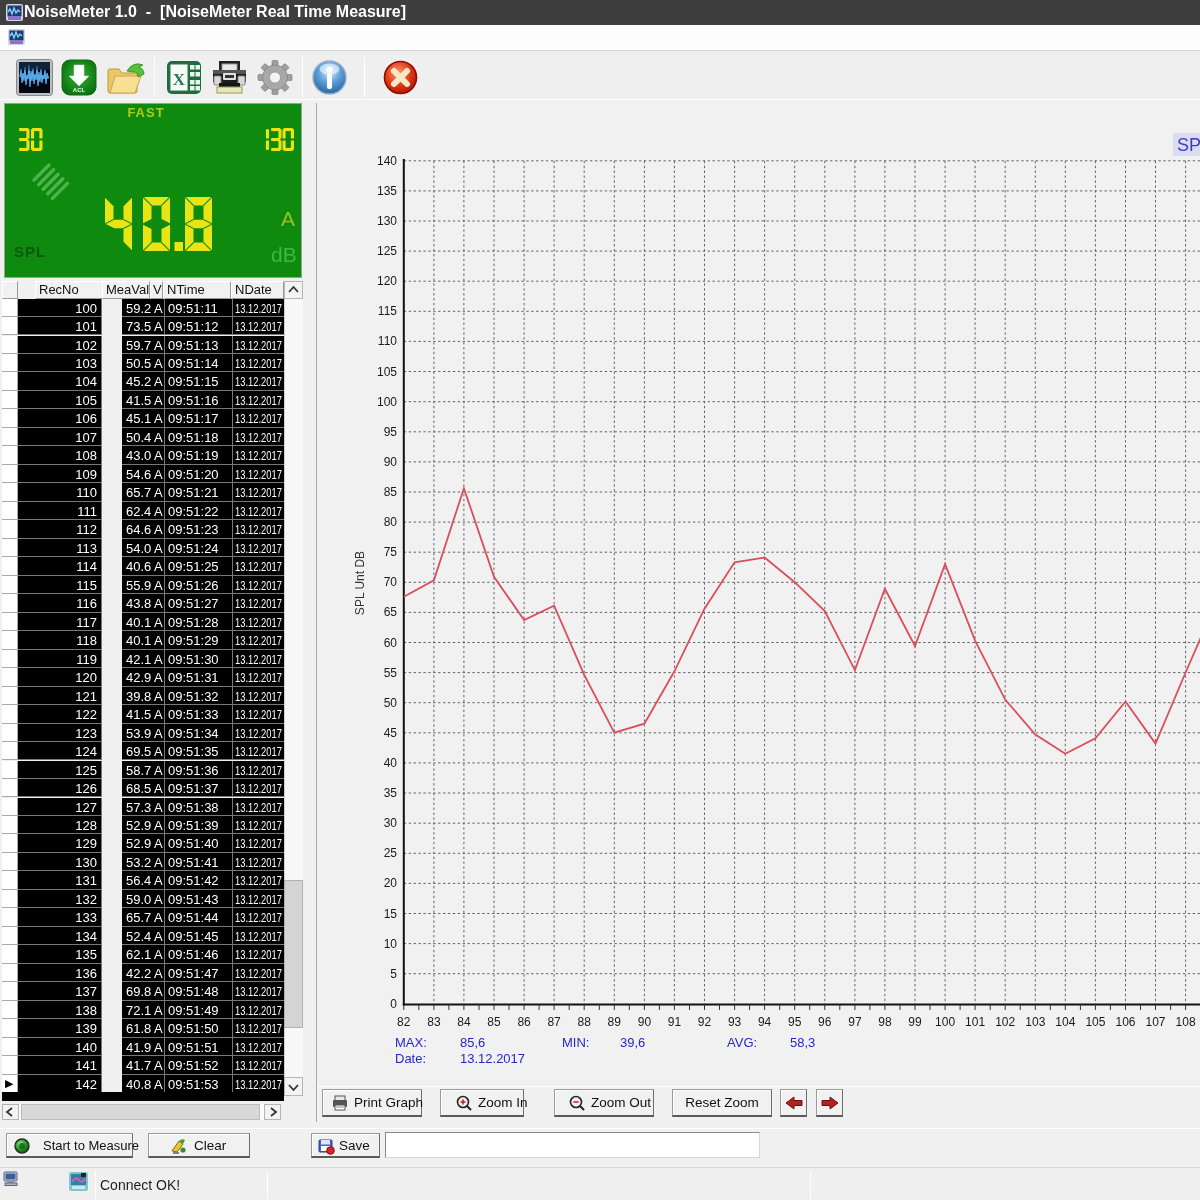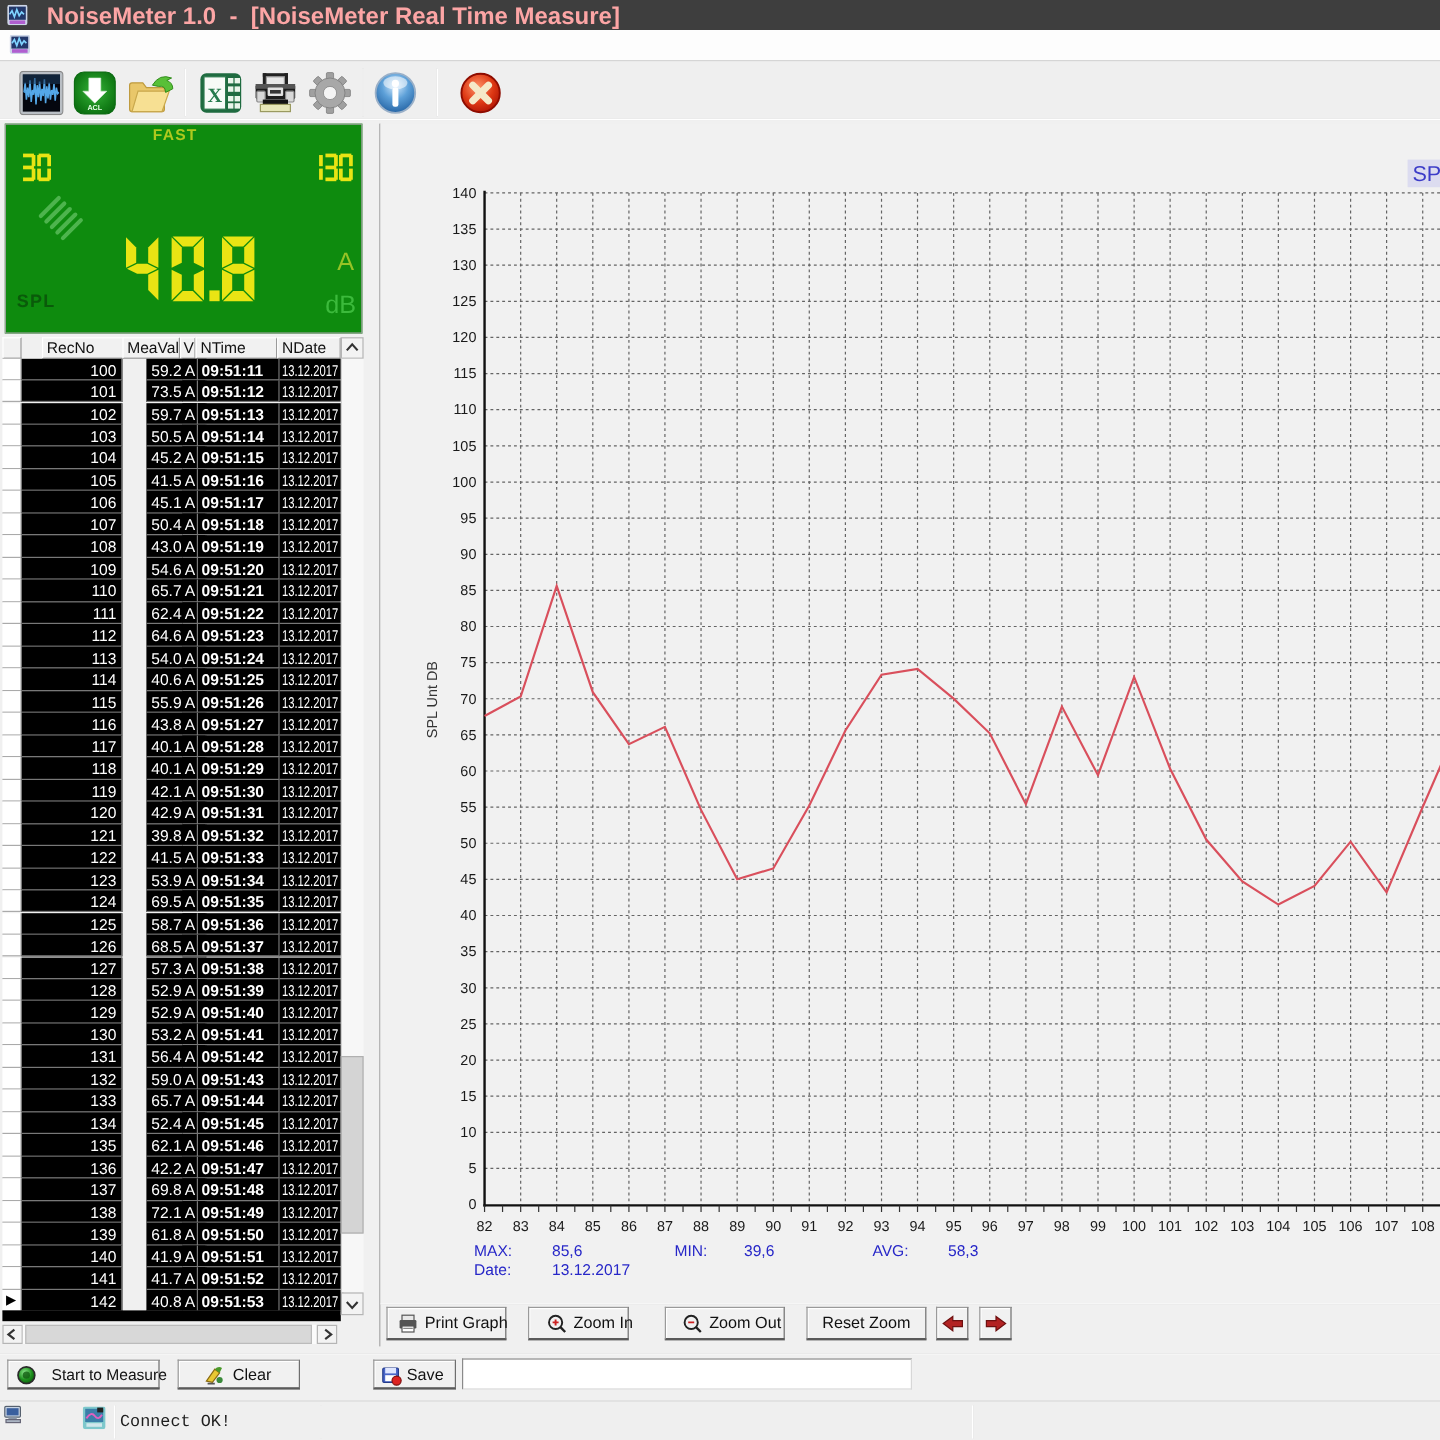--- a/index.html
+++ b/index.html
@@ -1,20 +1,20 @@
 <!DOCTYPE html>
 <html><head><meta charset="utf-8">
 <style>
 * { margin:0; padding:0; box-sizing:border-box; }
 html,body { width:1200px; height:1200px; overflow:hidden; background:#f0f0f0;
   font-family:"Liberation Sans", sans-serif; }
 .abs { position:absolute; }
 
 #title { position:absolute; left:0; top:0; width:1200px; height:25px; background:#3e3e3e; }
-#title span { position:absolute; left:39px; top:3px; color:#fca5a5; font-size:20px; font-weight:bold; }
+#title span { position:absolute; left:24px; top:3px; color:#ffffff; font-size:16px; font-weight:bold; }
 
 #menu { position:absolute; left:0; top:25px; width:1200px; height:25px; background:#fdfdfd; }
 .mi { position:absolute; top:5px; font-size:14px; color:#1a1a1a;margin-top:25px; }
 
 #tbar { position:absolute; left:0; top:50px; width:1200px; height:51px; background:#efefef;
   border-top:1px solid #d5d5d5; }
 .tsep { position:absolute; top:6px; width:1px; height:40px; background:#c2c2c2; border-right:1px solid #fff; }
 #tbot { position:absolute; left:0; top:99px; width:1200px; height:1px; background:#c8c8c8; border-bottom:1px solid #fff; }
 
 #lcd { position:absolute; left:4px; top:103px; width:298px; height:175px; background:#0e8b0e; border:1px solid #98a098; }
@@ -24,39 +24,39 @@
 #lcd .db { position:absolute; left:266px; top:139px; font-size:21px; color:#3cba3c; }
 
 .th { position:absolute; top:281px; height:18px; background:#f1f1f1; border:1px solid #9a9a9a; border-top-color:#fff; border-left-color:#fff; font-size:13px; color:#111; padding:0 0 0 3px; }
 .trow { position:absolute; left:2px; height:18.48px; width:282px; }
 .trow > div { position:absolute; top:0; height:18.48px; background:#000; color:#fff; font-size:13px;
   border-right:1px solid #787878; border-bottom:1px solid #787878; padding-top:2px; white-space:nowrap; overflow:hidden; }
 .trow .gut { left:0; width:15.5px; background:#fff; border-right:1px solid #aaa; border-bottom:1px solid #aaa; }
 .trow .c1 { left:15.5px; width:84.5px; text-align:right; padding-right:4px; }
 .trow .c2 { left:100px; width:50px; padding-left:4px;margin-left:20px; }
 .trow .c3 { left:150px; width:13px; padding-left:2px; }
-.trow .c4 { left:163px; width:68px; padding-left:3px;font-weight:bold; }
+.trow .c4 { left:163px; width:68px; padding-left:3px; }
 .trow .c5 { left:231px; width:53px; padding-left:2px; }
 .trow .c5 i { font-style:normal; display:inline-block; transform:scaleX(0.72); transform-origin:0 0; white-space:nowrap; }
 
 .sbtn { position:absolute; background:#f3f3f3; border:1px solid #b5b5b5; color:#444; text-align:center; }
 
 .cbtn { position:absolute; top:1089px; height:28px; background:#f1f1f1; border:1px solid #9a9a9a;
   border-right-color:#6e6e6e; border-bottom:2px solid #5a5a5a; font-size:13.5px; color:#111;
   box-shadow:inset 1px 1px 0 #fff; }
 .cbtn span { position:absolute; top:5px; white-space:nowrap; }
 
 .bbtn { position:absolute; top:1133px; height:25px; background:#f1f1f1; border:1px solid #9a9a9a;
   border-right-color:#6e6e6e; border-bottom:2px solid #5a5a5a; font-size:13.5px; color:#111;
   box-shadow:inset 1px 1px 0 #fff; }
 .bbtn span { position:absolute; top:4px; white-space:nowrap; }
 #inp { position:absolute; left:385px; top:1132px; width:375px; height:26px; background:#fff;
   border:1px solid #8a8a8a; border-bottom-color:#d7d7d7; border-right-color:#d7d7d7; }
 
-#sbar { position:absolute; left:0; top:1167px; width:1200px; height:33px; background:#efefef; border-top:1px solid #d9d9d9;font-family:Liberation Mono, monospace; }
+#sbar { position:absolute; left:0; top:1167px; width:1200px; height:33px; background:#efefef; border-top:1px solid #d9d9d9; }
 .ssep { position:absolute; top:3px; width:1px; height:28px; background:#c6c6c6; border-right:1px solid #fff; }
 .gl { stroke:#646464; stroke-width:1; stroke-dasharray:2.4 2.5; }
 .al { font-size:12px; fill:#1a1a1a; font-family:"Liberation Sans",sans-serif; }
 .bl { font-size:13px; fill:#2727c8; font-family:"Liberation Sans",sans-serif; }
 </style></head>
 <body>
 <div id="title">
 <svg class="abs" style="left:6px;top:4px" width="17" height="17">
       <rect width="17" height="17" rx="2" fill="#cdd6e8"></rect>
       <rect x="1.5" y="1.5" width="14" height="11" fill="#23386b"></rect>

